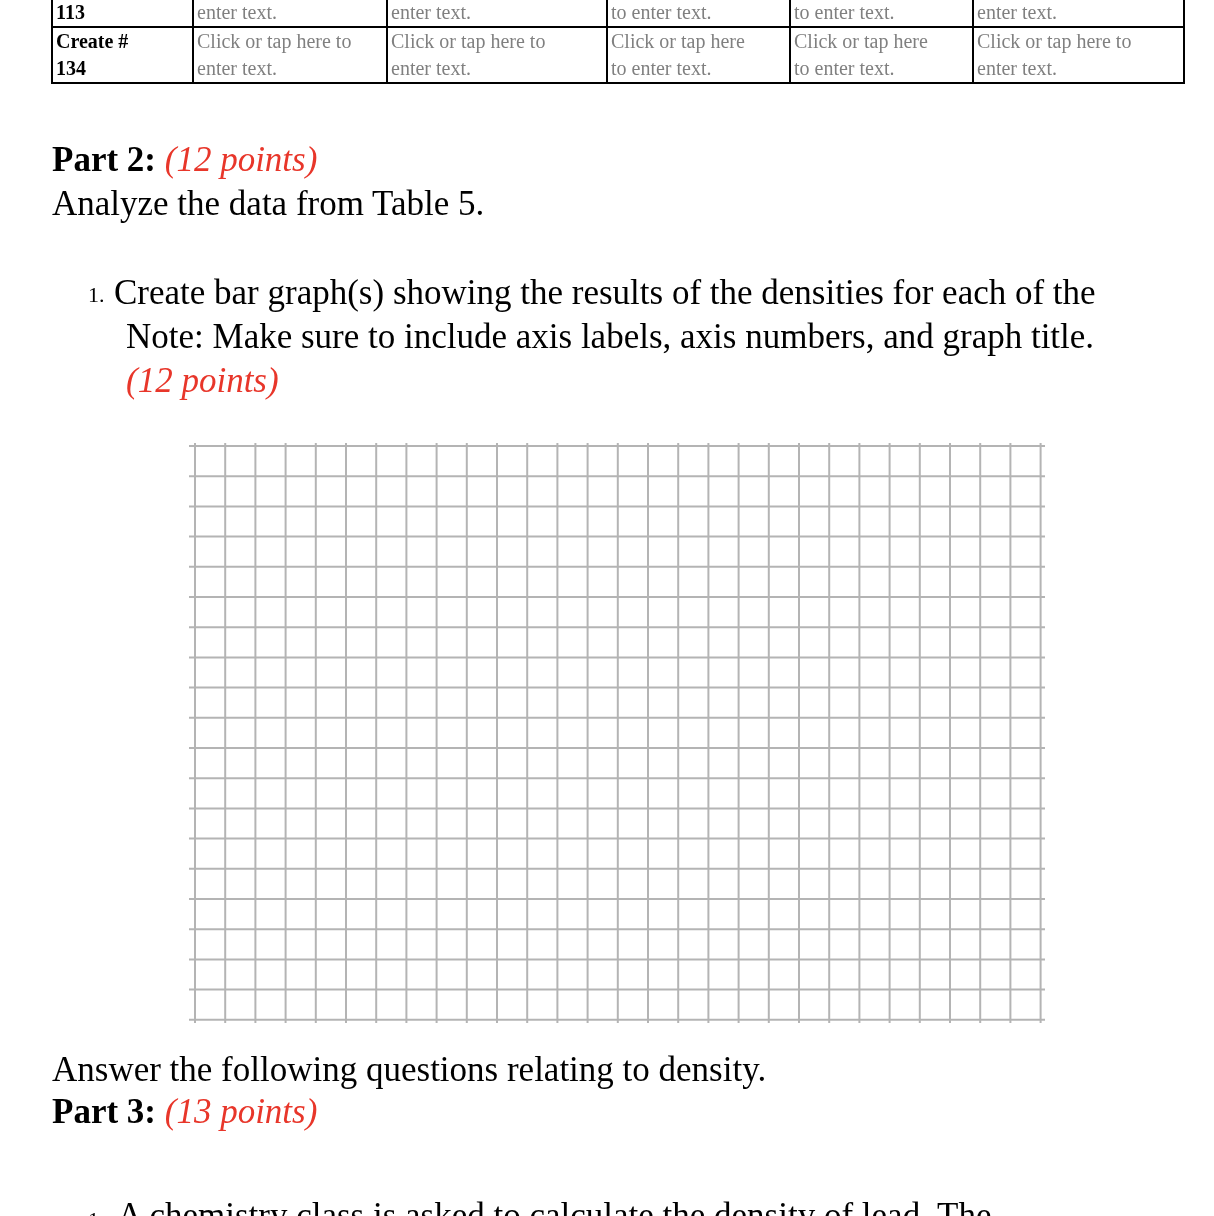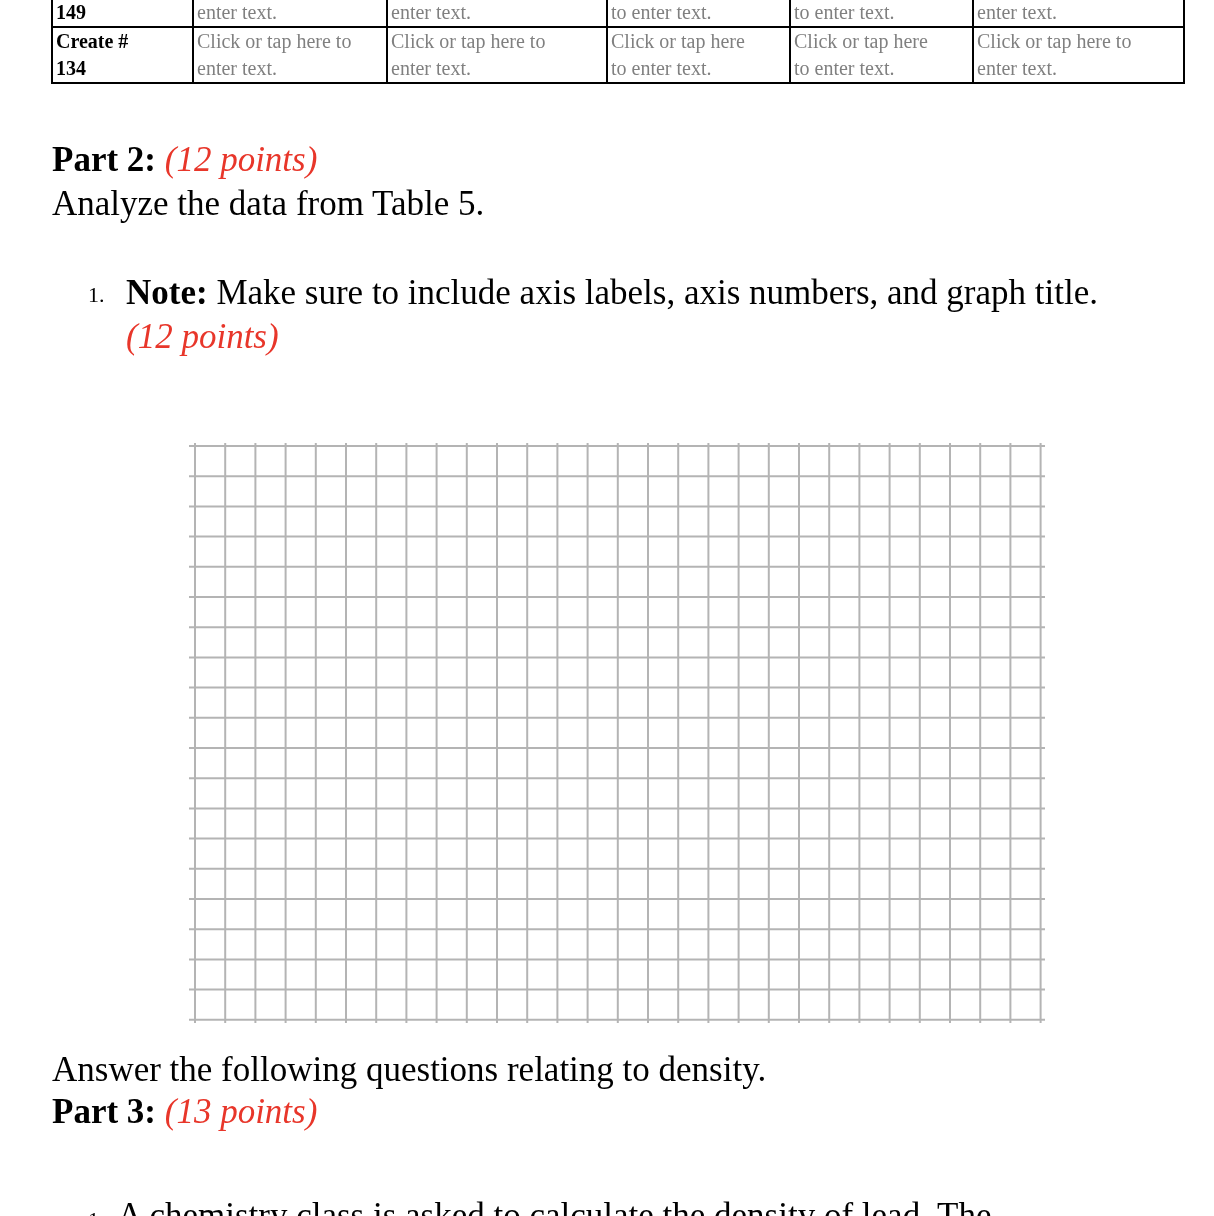--- a/index.html
+++ b/index.html
@@ -84,21 +84,21 @@
     position: absolute;
     left: 0;
     top: 2px;
   }
   .question .q-line {
     white-space: nowrap;
     display: block;
   }
   .question .q-line.first { padding-left: 26px; }
   .question .q-line.indent { padding-left: 38px; }
-  .question .note-label { font-weight: bold; }
+  .question .note-label { font-weight: normal; }
   .question .points {
     font-style: italic;
     color: #e8362a;
   }
 
   
   .graph-grid {
     position: absolute;
     left: 189px;
     top: 443px;
@@ -129,21 +129,21 @@
       <col class="col1">
       <col class="col2">
       <col class="col3">
       <col class="col4">
       <col class="col5">
   </colgroup>
   <tbody>
     <tr>
       <td class="label-cell">
         <br>
-        <span>149</span>
+        <span>113</span>
       </td>
       <td class="input-cell">
         <br>
         <span>enter text.</span>
       </td>
       <td class="input-cell">
         <br>
         <span>enter text.</span>
       </td>
       <td class="input-cell">
@@ -189,20 +189,21 @@
 </table>
 
 <div class="part-heading" style="top:140px;">
   <span class="part-label">Part 2:</span>
   <span class="points">(12 points)</span>
 </div>
 <div class="part-desc" style="top:184px;">Analyze the data from Table 5.</div>
 
 <div class="question">
   <span class="q-number">1.</span>
+  <span class="q-line first">Create bar graph(s) showing the results of the densities for each of the</span>
   <span class="q-line indent"><span class="note-label">Note:</span><span> Make sure to include axis labels, axis numbers, and graph title.</span></span>
   <span class="q-line indent points">(12 points)</span>
 </div>
 
 <svg class="graph-grid" id="graph-grid" width="856" height="580" viewBox="0 0 856 580" xmlns="http://www.w3.org/2000/svg">
     <line x1="6" x2="6" y1="0" y2="580" stroke="#b4b4b4" stroke-width="2"></line>
     <line x1="36.2" x2="36.2" y1="0" y2="580" stroke="#b4b4b4" stroke-width="2"></line>
     <line x1="66.4" x2="66.4" y1="0" y2="580" stroke="#b4b4b4" stroke-width="2"></line>
     <line x1="96.6" x2="96.6" y1="0" y2="580" stroke="#b4b4b4" stroke-width="2"></line>
     <line x1="126.8" x2="126.8" y1="0" y2="580" stroke="#b4b4b4" stroke-width="2"></line>

